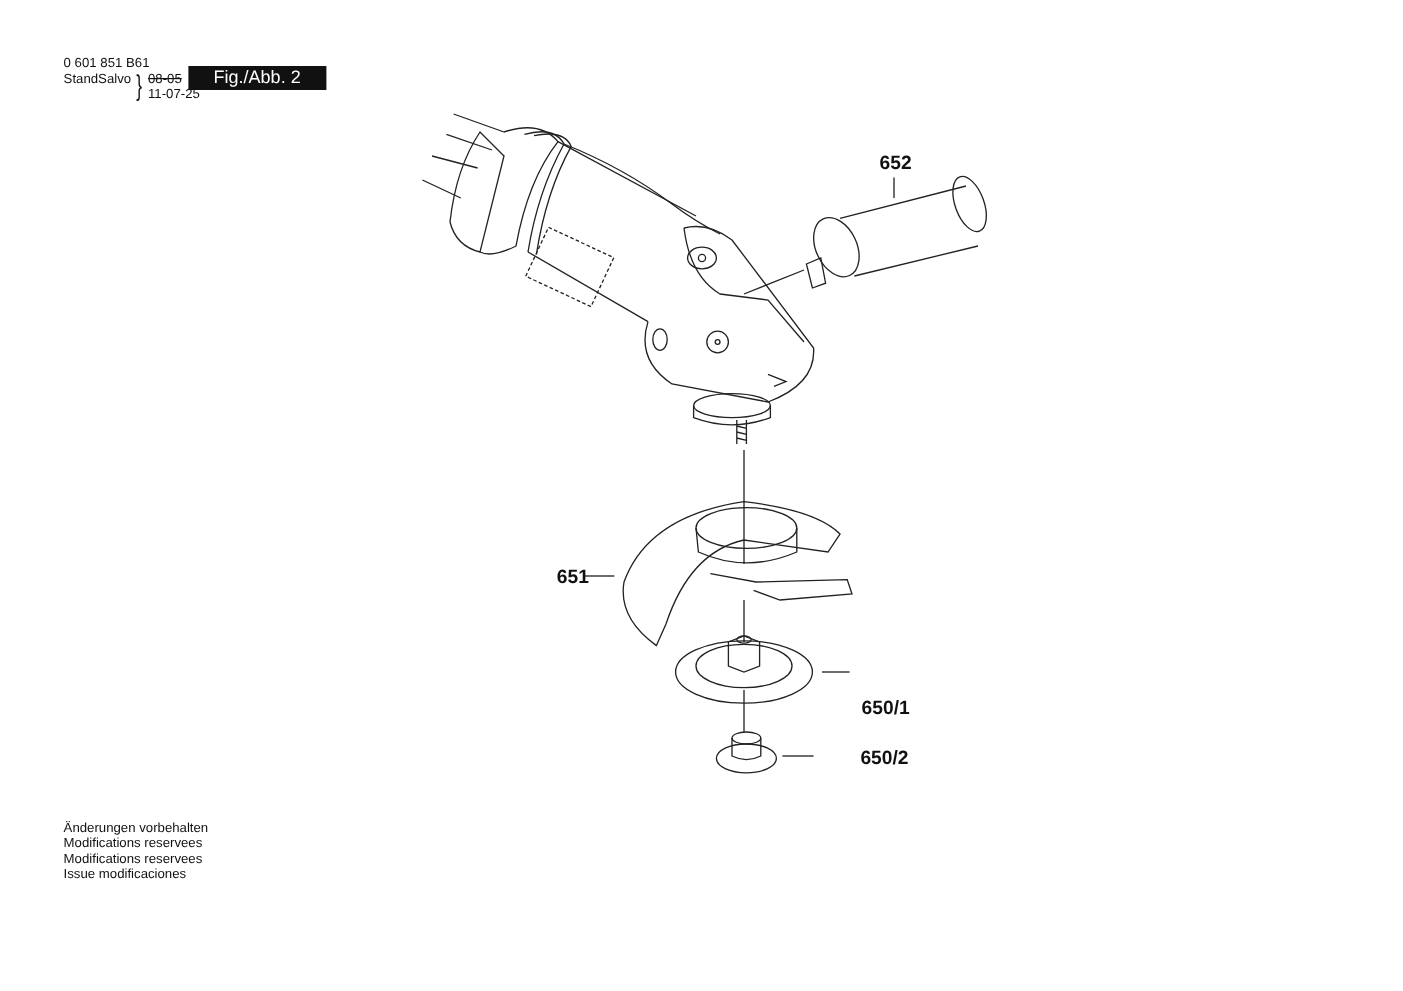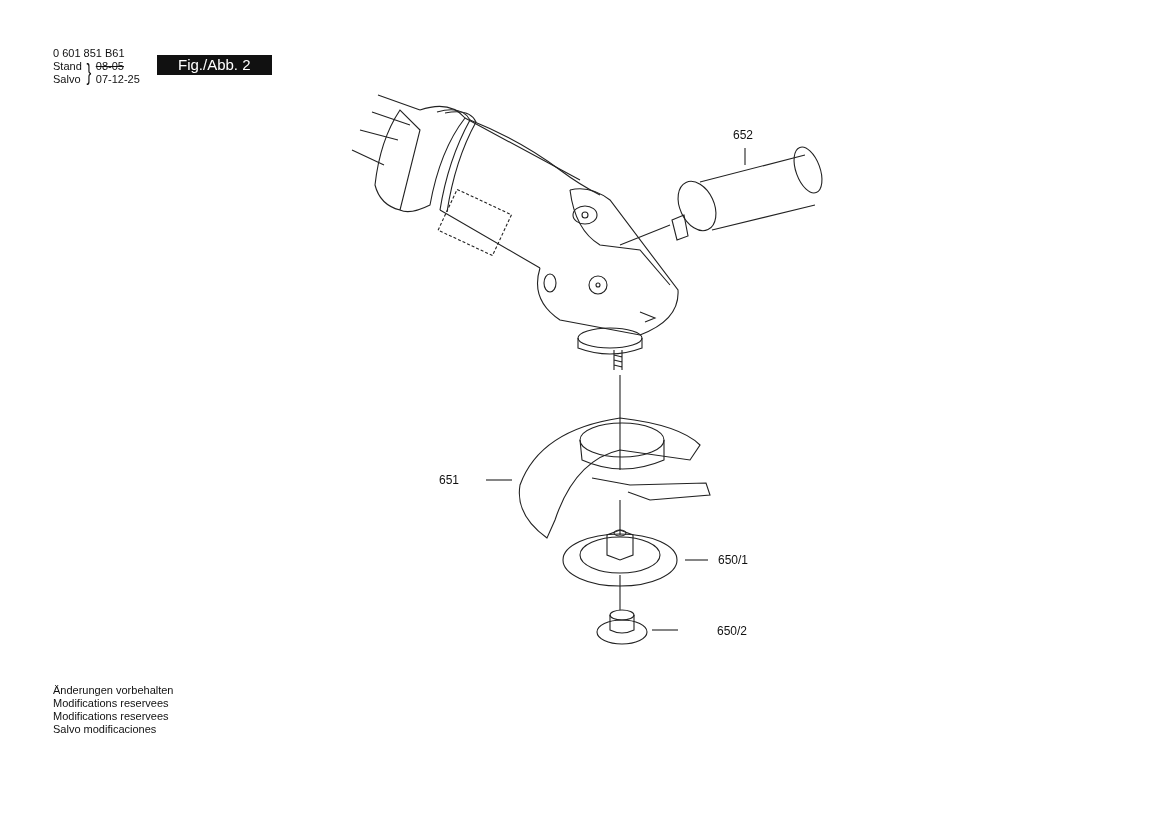--- a/index.html
+++ b/index.html
@@ -1,42 +1,42 @@
 <!DOCTYPE html>
 <html><head>
 <meta charset="utf-8">
 <style>
   html, body { margin:0; padding:0; background:#fff; }
   body { width:1169px; height:826px; position:relative; overflow:hidden; font-family:"Liberation Sans", sans-serif; color:#111; }
   .hdr { position:absolute; left:53px; top:47px; font-size:11px; line-height:13px; }
   .hdr .num { display:block; }
   .hdr .row { display:flex; align-items:flex-start; }
-  .hdr .labels { display:flex; flex-direction:column; }
+  .hdr .labels { display:flex; flex-direction:row; }
   .hdr .brace { font-size:24px; line-height:24px; margin:0 3px; transform:scaleX(0.6); }
   .hdr .dates { display:flex; flex-direction:column; }
   .hdr .strike { text-decoration:line-through; }
   .fig { position:absolute; left:157px; top:55px; background:#111; color:#fff; font-weight:normal; font-size:15px; padding:1px 21px; line-height:18px; }
   .footer { position:absolute; left:53px; top:684px; font-size:11px; line-height:13px; }
-  .callout { position:absolute; font-weight:normal; font-size:12px; }
+  .callout { position:absolute; font-weight:bold; font-size:16px; }
   svg.drawing { position:absolute; left:0; top:0; }
 </style>
 </head>
 <body>
 
 <div class="hdr">
   <span class="num">0 601 851 B61</span>
   <div class="row">
     <div class="labels">
       <span>Stand</span>
       <span>Salvo</span>
     </div>
     <span class="brace">}</span>
     <div class="dates">
       <span class="strike">08-05</span>
-      <span>07-12-25</span>
+      <span>11-07-25</span>
     </div>
   </div>
 </div>
 <div class="fig">Fig./Abb. 2</div>
 
 <svg class="drawing" width="1169" height="826" viewBox="0 0 1169 826" fill="none" stroke="#222" stroke-width="1.1">
 
   <g>
     <path d="M378 95 L420 110 M372 112 L410 125 M360 130 L398 140 M352 150 L384 165"></path>
     <path d="M400 110 Q380 140 375 185 Q380 205 400 210 L420 130 Z"></path>
@@ -90,22 +90,22 @@
 
   <g>
     <ellipse cx="622" cy="632" rx="25" ry="12"></ellipse>
     <path d="M610 615 L610 630 Q622 636 634 630 L634 615"></path>
     <ellipse cx="622" cy="615" rx="12" ry="5"></ellipse>
     <line x1="652" y1="630" x2="678" y2="630"></line>
   </g>
 </svg>
 
 <span class="callout" style="left:733px; top:128px;">652</span>
-<span class="callout" style="left:439px; top:473px;">651</span>
-<span class="callout" style="left:718px; top:553px;">650/1</span>
+<span class="callout" style="left:464px; top:473px;">651</span>
+<span class="callout" style="left:718px; top:582px;">650/1</span>
 <span class="callout" style="left:686px; top:624px;margin-left:31px;">650/2</span>
 
 <div class="footer">
   <div>Änderungen vorbehalten</div>
   <div>Modifications reservees</div>
   <div>Modifications reservees</div>
-  <div>Salvo modificaciones</div>
+  <div>Issue modificaciones</div>
 </div>
 
 </body></html>

